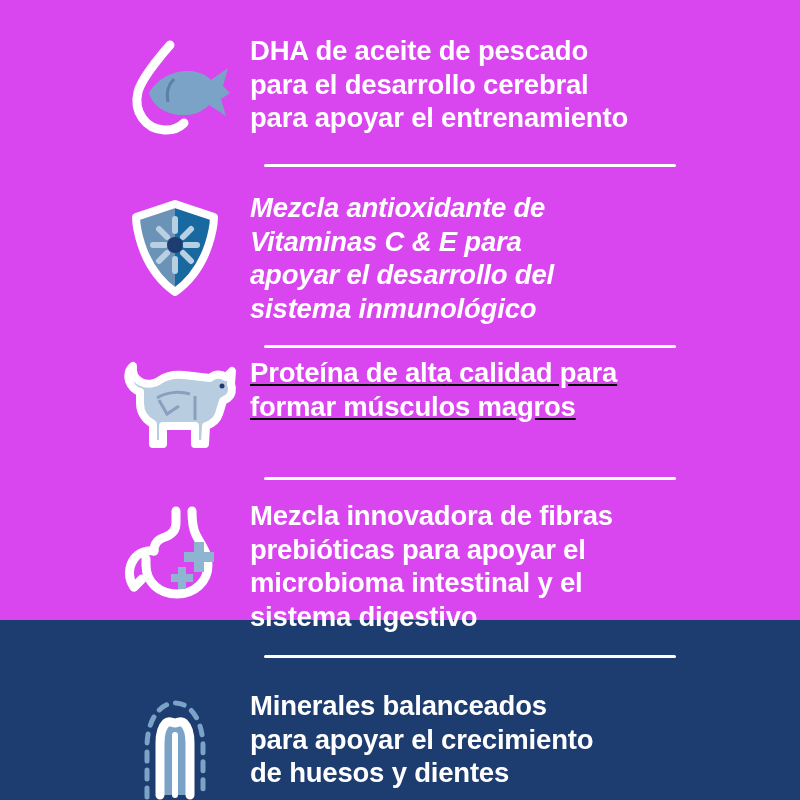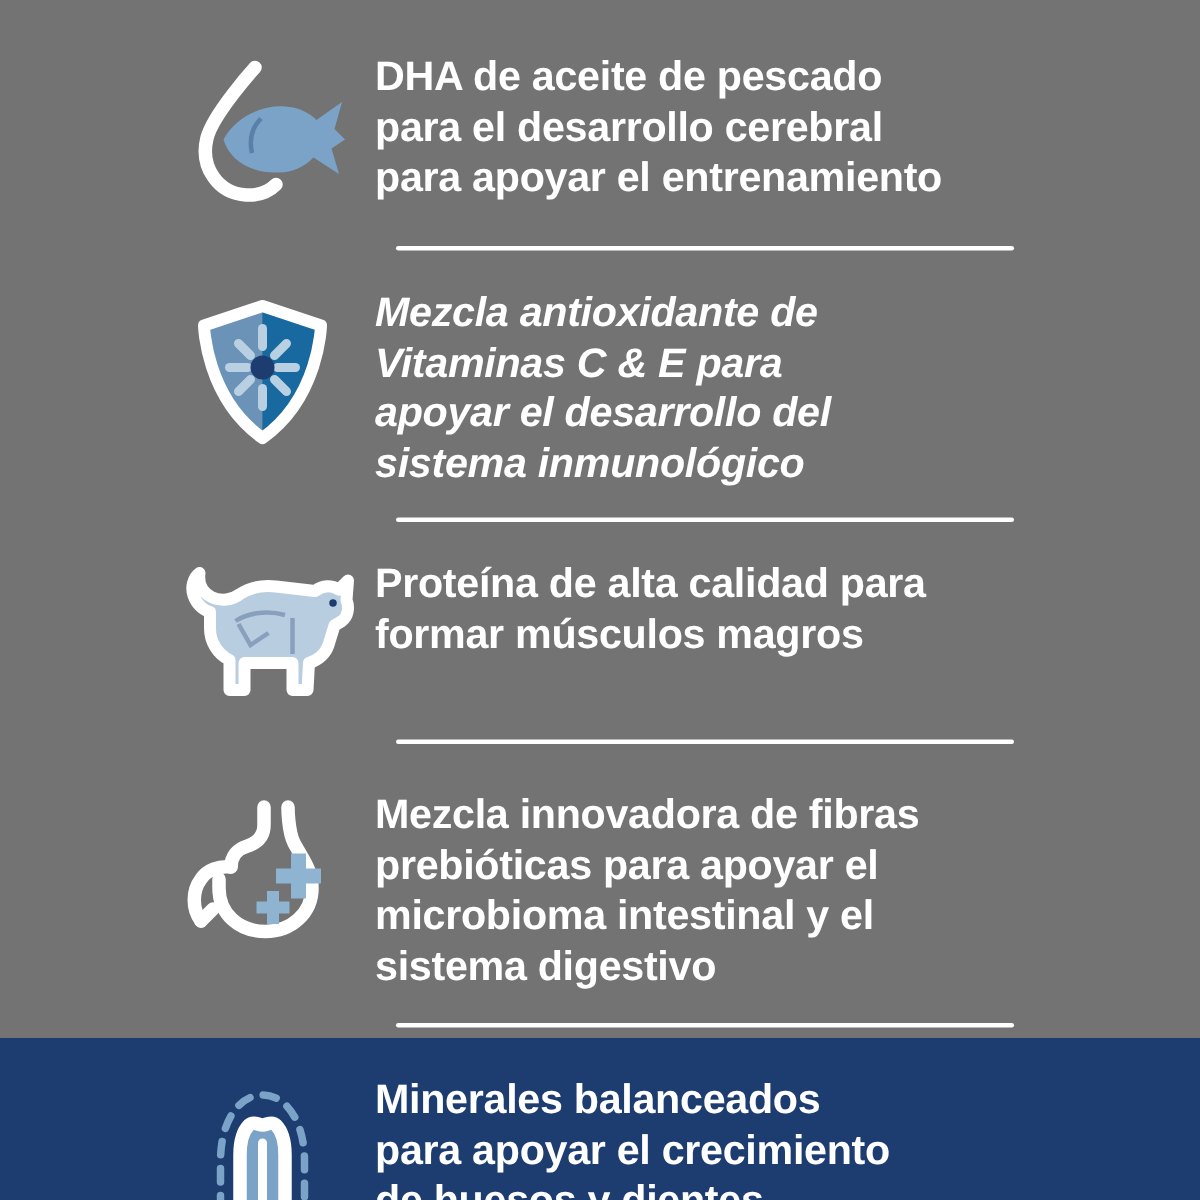--- a/index.html
+++ b/index.html
@@ -9,22 +9,22 @@
   body {
     width: 800px;
     height: 800px;
     background: #1d3c70;
     font-family: "Liberation Sans", sans-serif;
     overflow: hidden;
   }
   .board {
     position: relative;
     width: 800px;
-    height: 692px;
-    background: #737373;
+    height: 620px;
+    background: #d946ef;
     box-sizing: border-box;
   }
   .feature-list {
     position: absolute;
     left: 0;
     top: 0;
     width: 800px;
     height: 800px;
     display: flex;
     flex-direction: column;
@@ -71,23 +71,23 @@
     height: 3px;
     background: #ffffff;
     border-radius: 2px;
     width: 412px;
   }
   
   .row-0 { margin-top: 34px; }
   .div-0 { margin-top: 24px; }
   .row-1 { margin-top: 24px; font-style: italic; }
   .div-1 { margin-top: 20px; }
-  .row-2 { margin-top: 24px; }
+  .row-2 { margin-top: 8px; text-decoration: underline; }
   .div-2 { margin-top: 23px; }
-  .row-3 { margin-top: 30px; }
+  .row-3 { margin-top: 19px; }
   .div-3 { margin-top: 22px; }
   .row-4 { margin-top: 31px; }
 
   .icon-svg { display: block; }
 </style>
 </head>
 <body>
 
 <div class="board">
   <div class="feature-list">

